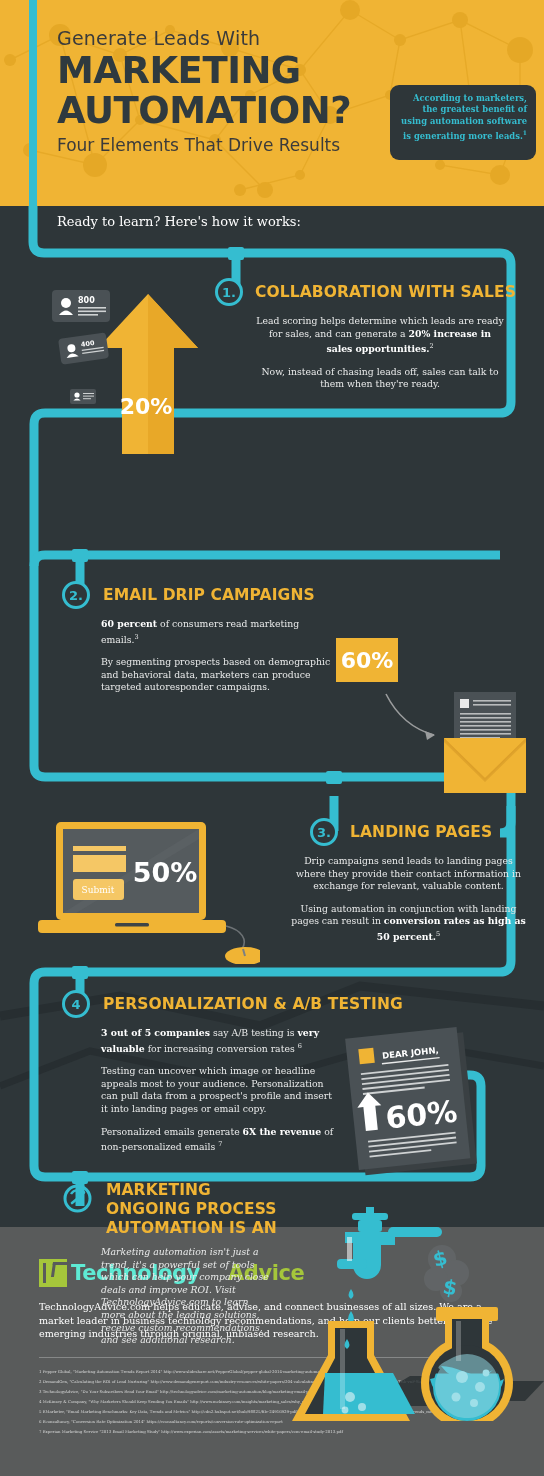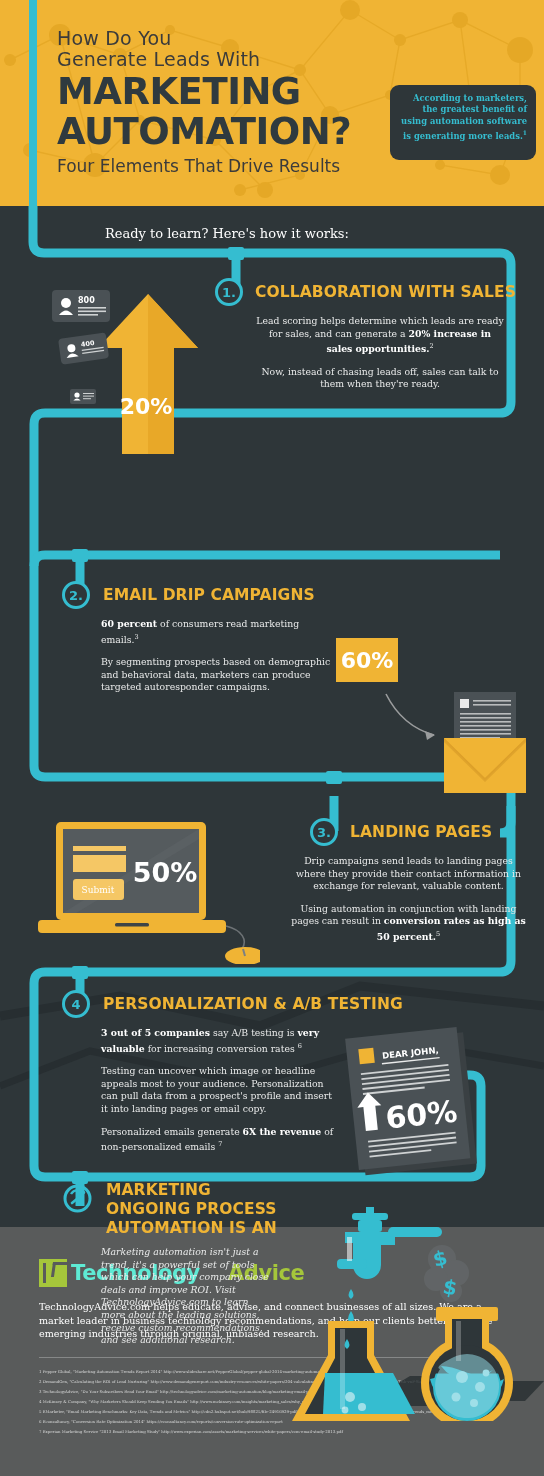--- a/index.html
+++ b/index.html
@@ -73,23 +73,23 @@
     font-weight: bold;
   }
   .callout sup { font-size: 6px; }
 
   
   .body-area { position: relative; width: 544px; height: 1021px; background: #2e3639; }
   .bg-lines { position: absolute; inset: 0; z-index: 0; }
   .pipes { position: absolute; inset: 0; z-index: 1; }
 
   .intro {
-    position: absolute; left: 57px; top: 20px;
+    position: absolute; left: 57px; top: 8px;
     font-family: "DejaVu Serif", serif;
-    font-size: 13px; color: #ffffff; z-index: 5; margin-left: 48px;
+    font-size: 13px; color: #ffffff; z-index: 5;
   }
 
   .sec { position: absolute; z-index: 5; }
   .sec-head { display: flex; align-items: center; }
   .sec-title {
     font-family: "DejaVu Sans", sans-serif;
     font-weight: bold;
     font-size: 15.5px;
     color: #f0b434;
     letter-spacing: 0.1px;
@@ -208,21 +208,20 @@
         <circle cx="265" cy="190" r="8"></circle>
           <circle cx="300" cy="175" r="5"></circle>
         <circle cx="240" cy="190" r="6"></circle>
           <circle cx="250" cy="95" r="5"></circle>
       </g>
     </svg>
 
     <div class="teal-stripe"></div>
 
     <div class="header-text">
-      <div class="h-line1">How Do You</div>
       <div class="h-line2">Generate Leads With</div>
       <div class="h-big">MARKETING</div>
       <div class="h-big">AUTOMATION?</div>
       <div class="h-sub">Four Elements That Drive Results</div>
     </div>
 
     <div class="callout">
       <p><span>According to marketers, the greatest benefit of using automation software is generating more leads.</span><sup>1</sup></p>
     </div>
   </div>

